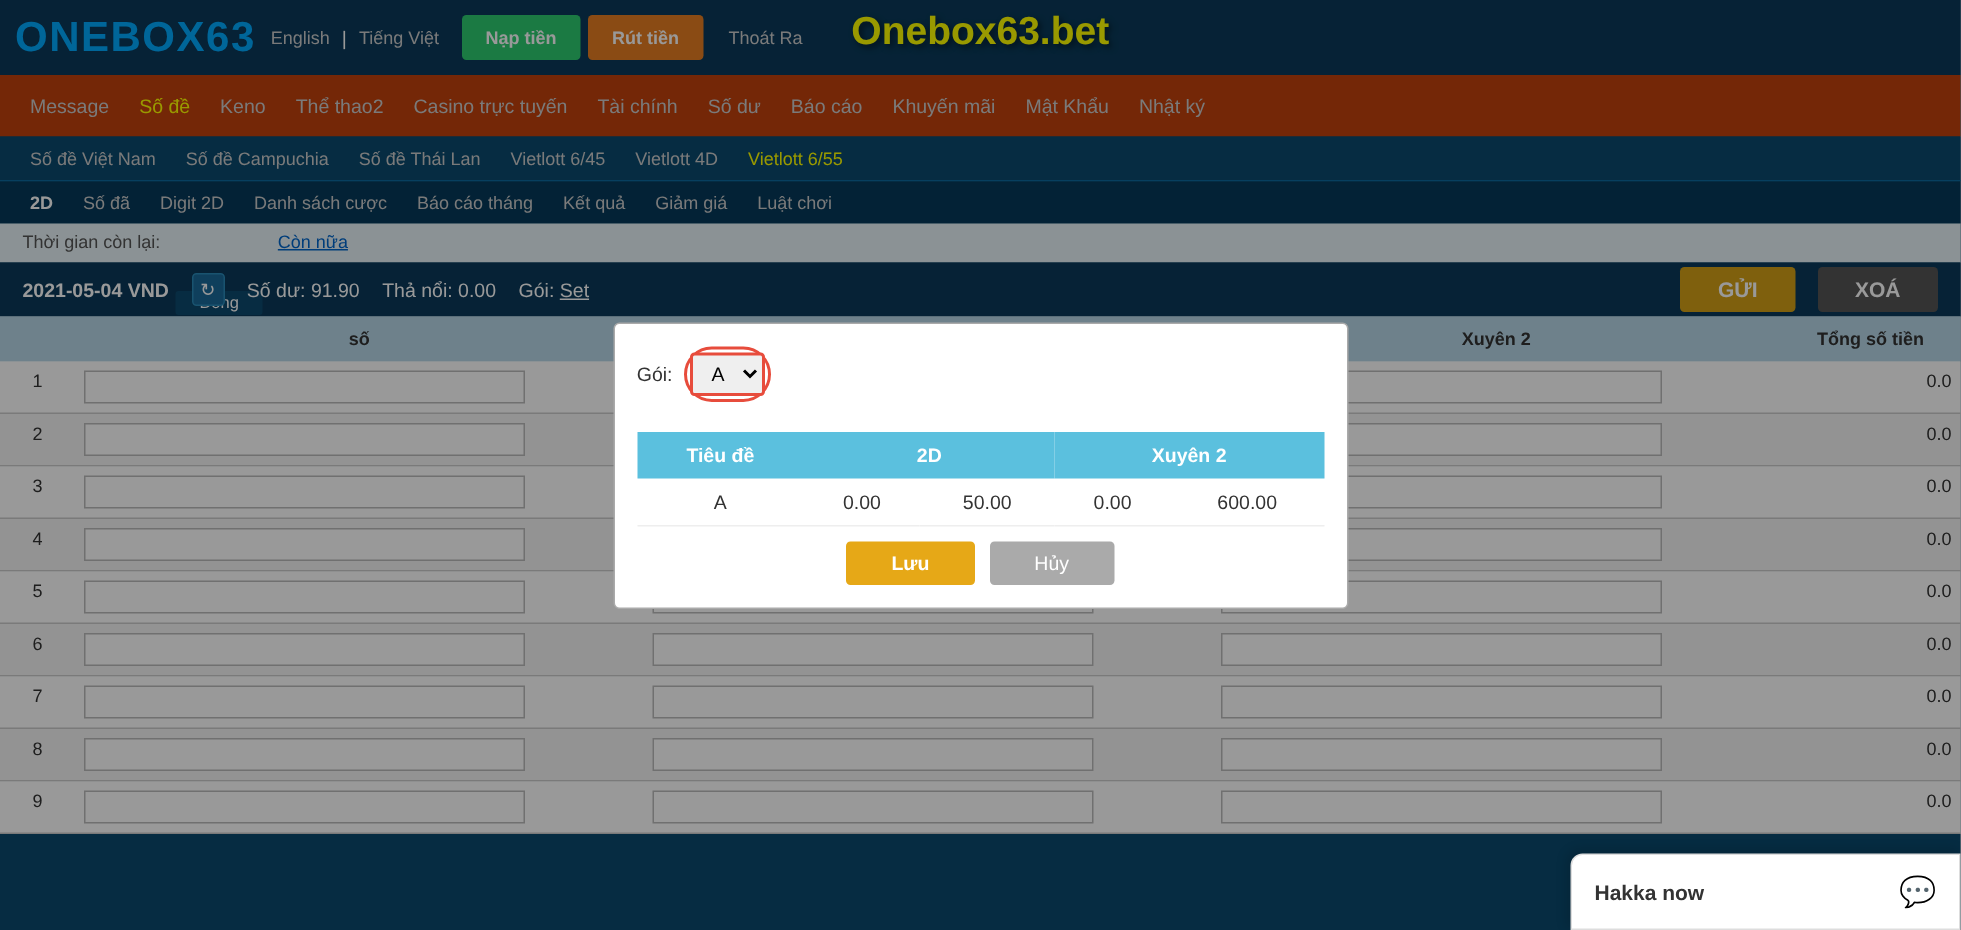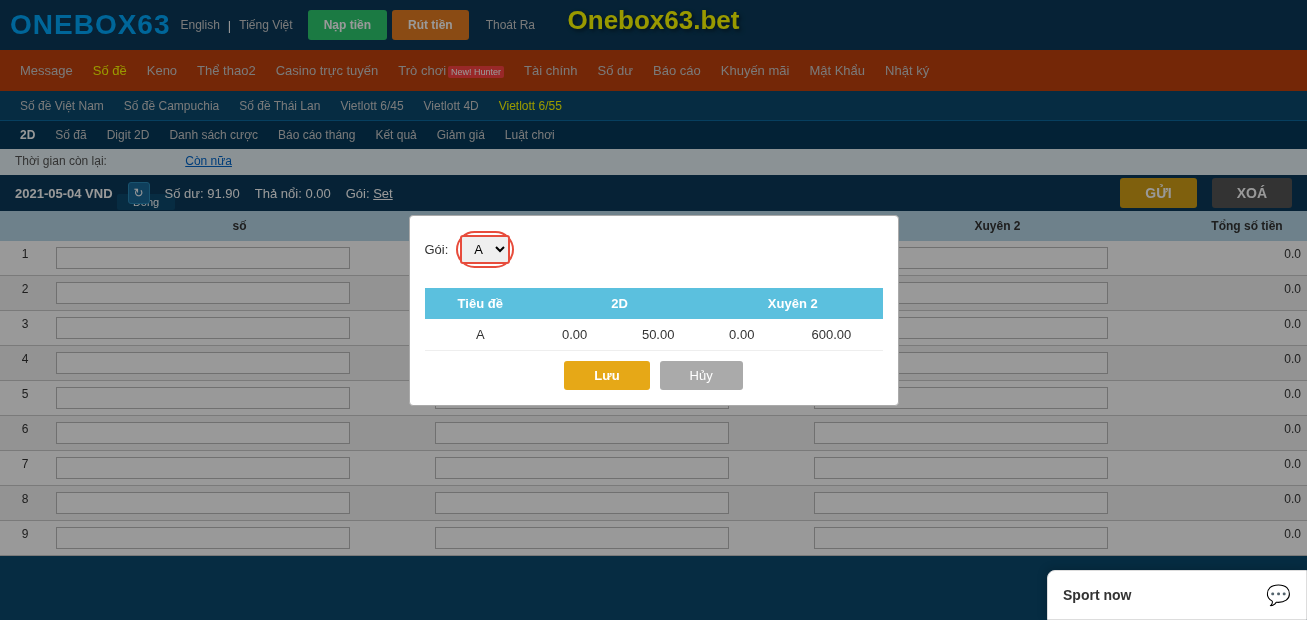--- a/index.html
+++ b/index.html
@@ -109,21 +109,20 @@
       <button class="btn-thoat">Thoát Ra</button>
     </div>
   </div>
 
   <div class="nav-main">
     <a href="#">Message</a>
     <a href="#" class="active" style="color:#ffff00;">Số đề</a>
     <a href="#">Keno</a>
     <a href="#">Thể thao2</a>
     <a href="#">Casino trực tuyến</a>
-    <a href="#"><span>Trò chơi</span><span class="badge-new">New! Hunter</span></a>
     <a href="#">Tài chính</a>
     <a href="#">Số dư</a>
     <a href="#">Báo cáo</a>
     <a href="#">Khuyến mãi</a>
     <a href="#">Mật Khẩu</a>
     <a href="#">Nhật ký</a>
   </div>
 
   <div class="nav-sub">
     <a href="#">Số đề Việt Nam</a>
@@ -275,15 +274,15 @@
       </tbody>
     </table>
     <div class="modal-actions">
       <button class="btn-luu">Lưu</button>
       <button class="btn-huy">Hủy</button>
     </div>
   </div>
 </div>
 
 <div class="chat-widget">
-  <span class="chat-label">Sport now</span>
+  <span class="chat-label">Hakka now</span>
   <span class="chat-icon">💬</span>
 </div>
 
 </body></html>

